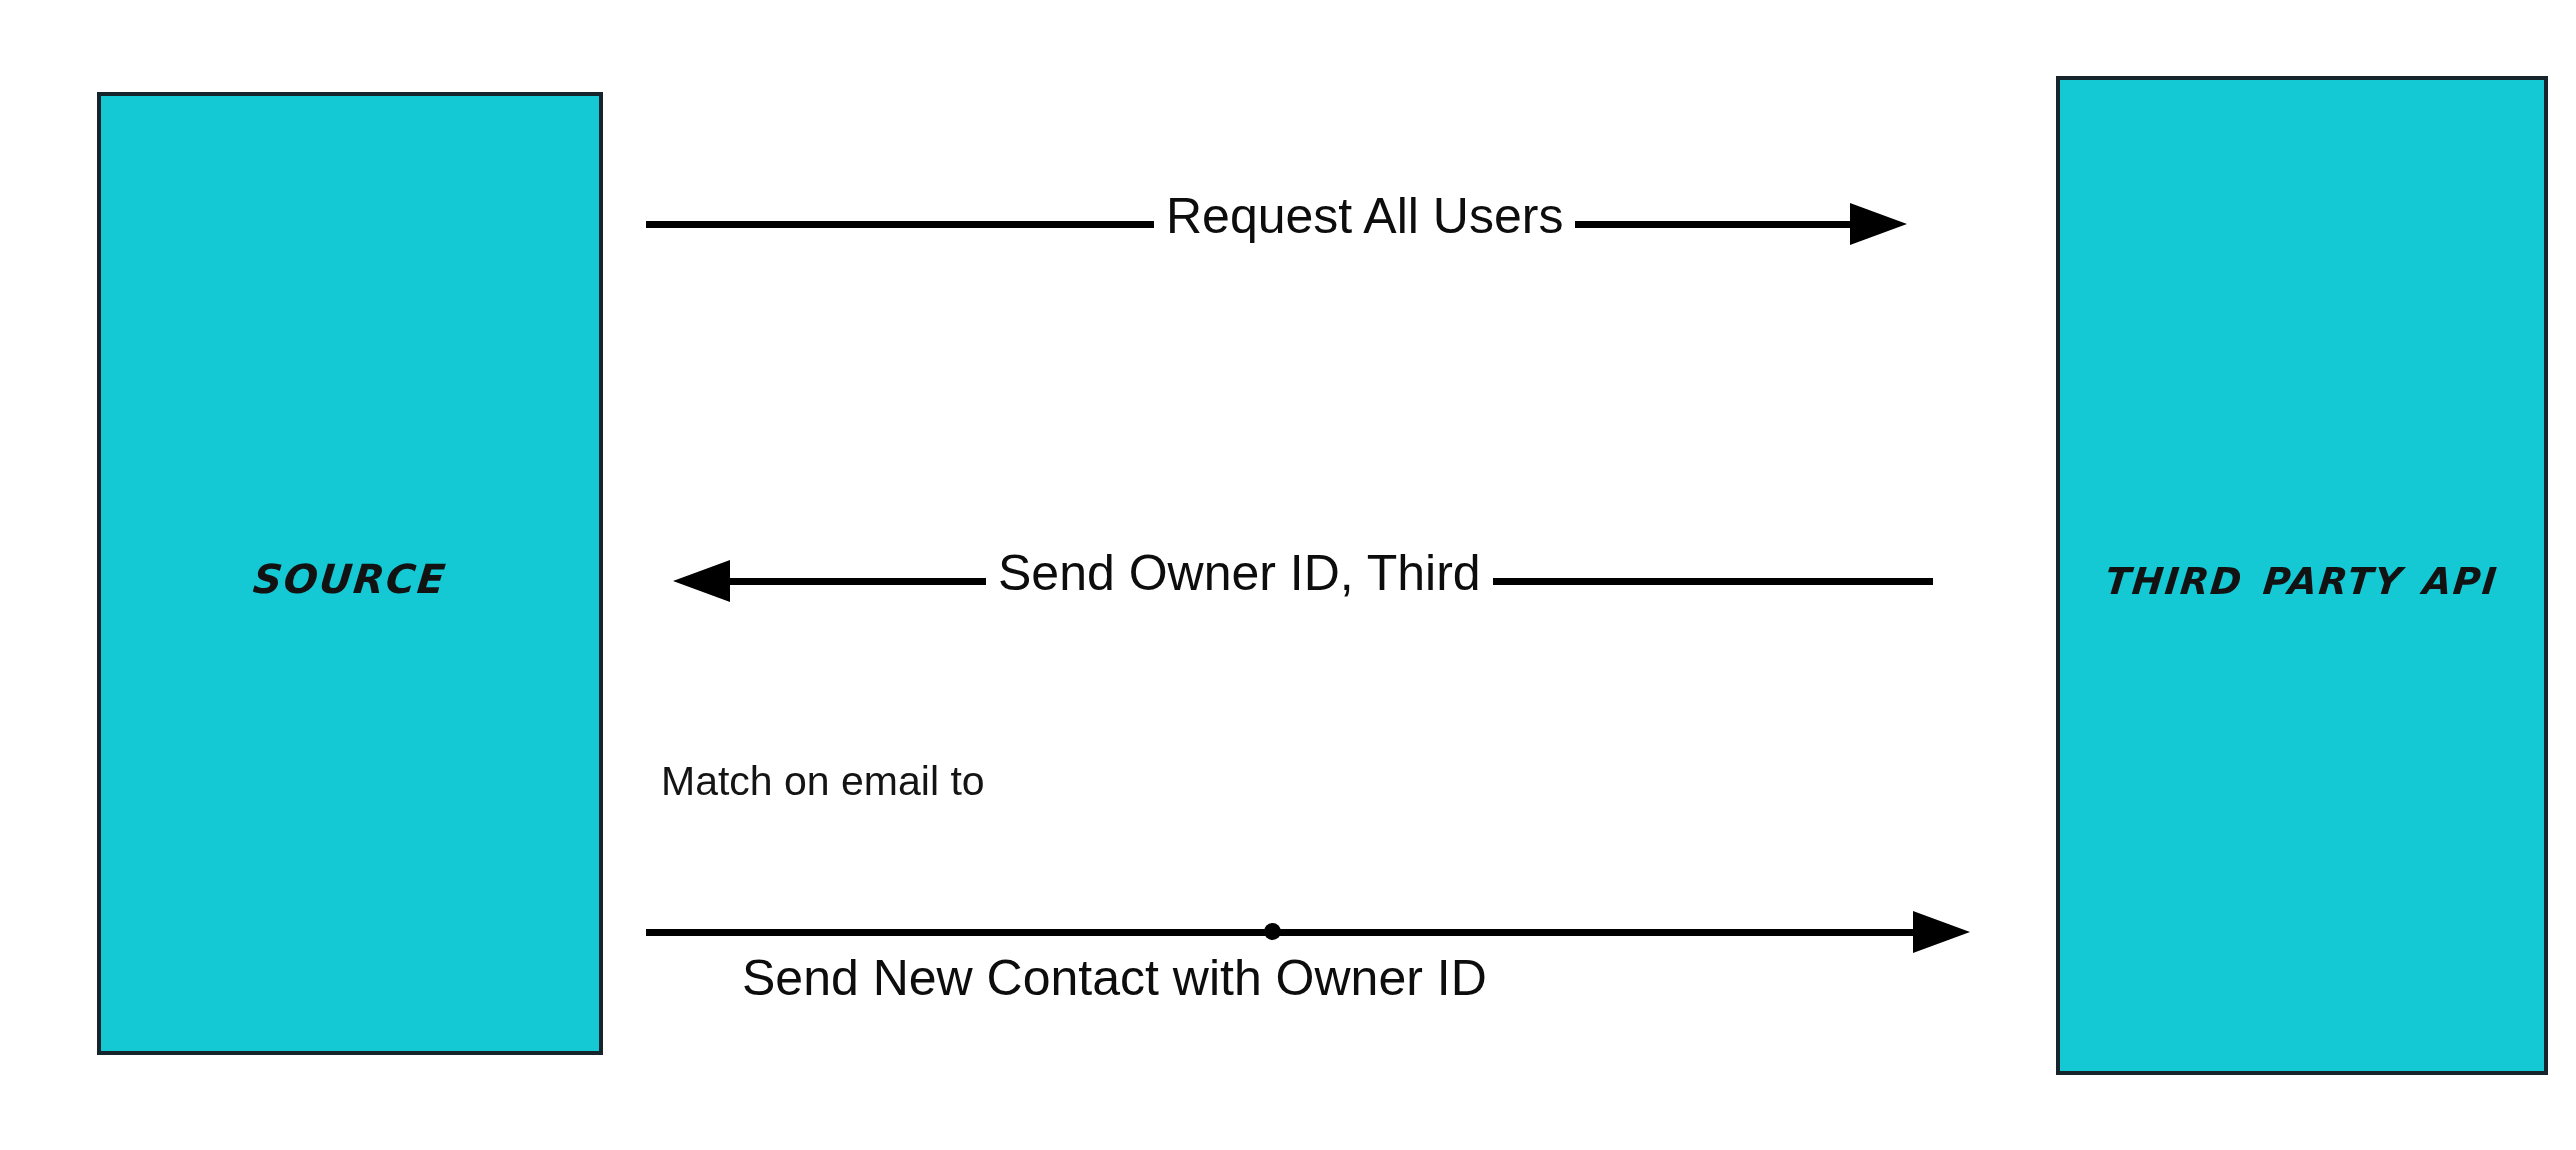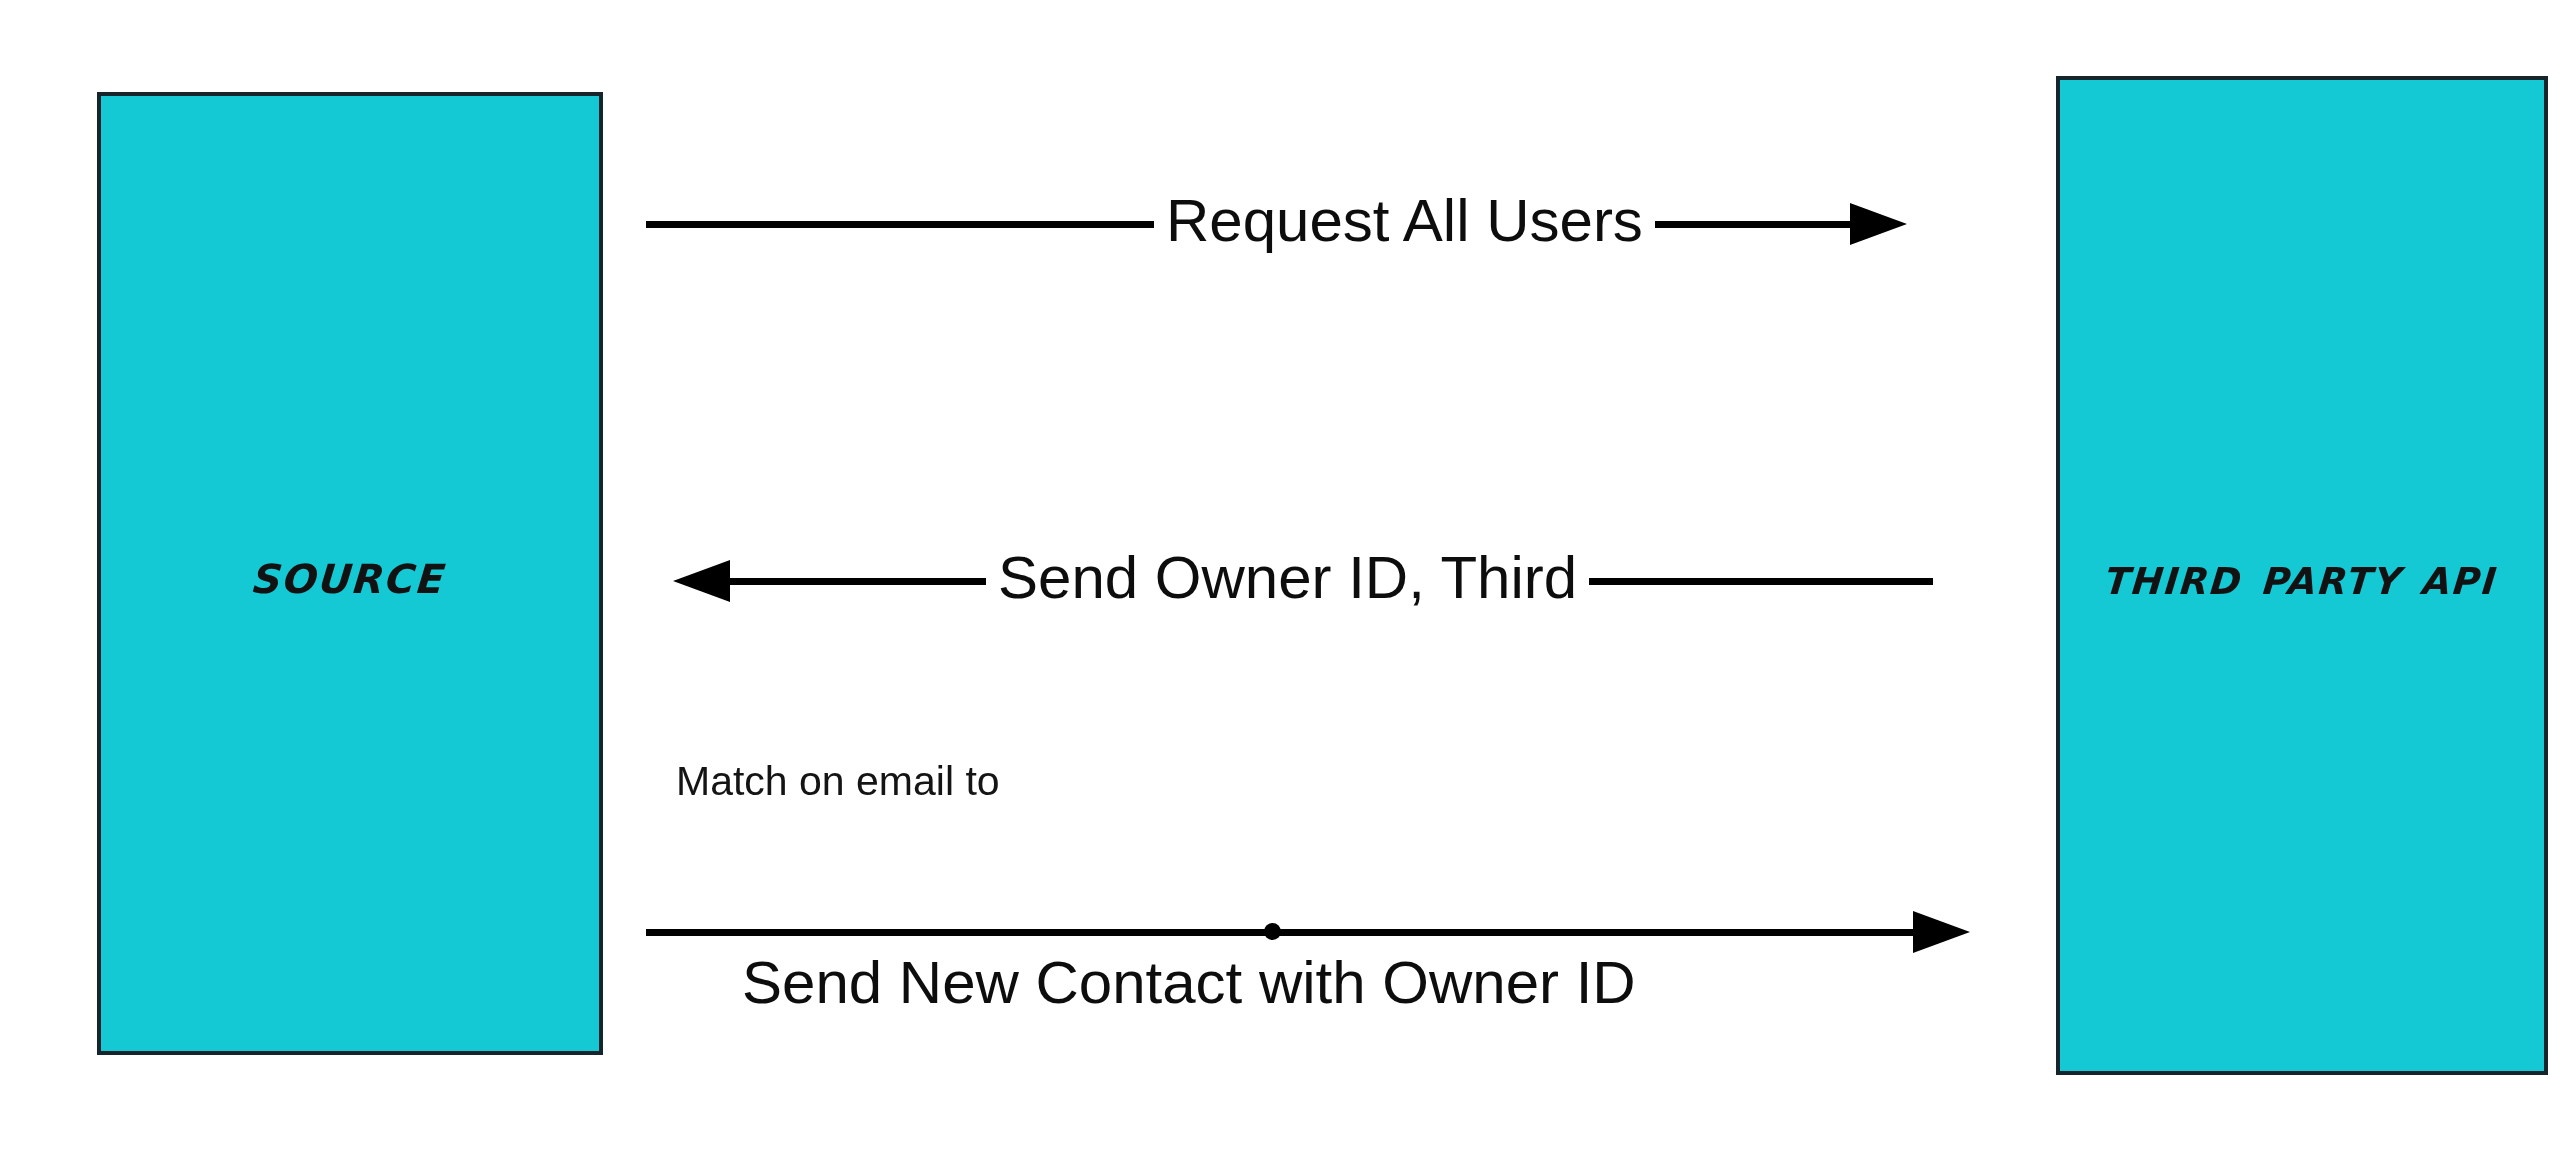--- a/index.html
+++ b/index.html
@@ -91,21 +91,21 @@
     position: absolute;
     width: 17px;
     height: 17px;
     border-radius: 50%;
     background: #000000;
     top: -8.6px;
   }
   .msg-label {
     position: absolute;
     font-family: "Liberation Sans", sans-serif;
-    font-size: 60px;
+    font-size: 50px;
     color: #0d0d0d;
     white-space: nowrap;
     background: #ffffff;
     padding: 0 12px;
     line-height: 1;
   }
   .msg-label.mid {
     top: -33px;
   }
   .msg-label.below {
@@ -142,21 +142,21 @@
     <div class="arrow-head right" style="left:1850px;"></div>
     <div class="msg-label mid" style="left:1154px;">Request All Users</div>
   </div>
 
   <div class="msg-row" style="left:0; top:581px; width:2576px;">
     <div class="arrow-head left" style="left:673px;"></div>
     <div class="line-seg" style="left:728px; width:1205px;"></div>
     <div class="msg-label mid" style="left:986px;">Send Owner ID, Third</div>
   </div>
 
-  <div class="note-text" style="left:661px; top:706px;margin-left:15px;">
+  <div class="note-text" style="left:661px; top:706px;">
     <div>Match on email to</div>
   </div>
 
   <div class="msg-row" style="left:0; top:932px; width:2576px;">
     <div class="line-seg" style="left:646px; width:1273px;"></div>
     <div class="msg-dot" style="left:1264px;"></div>
     <div class="arrow-head right" style="left:1913px;"></div>
     <div class="msg-label below" style="left:742px;">Send New Contact with Owner ID</div>
   </div>
 

